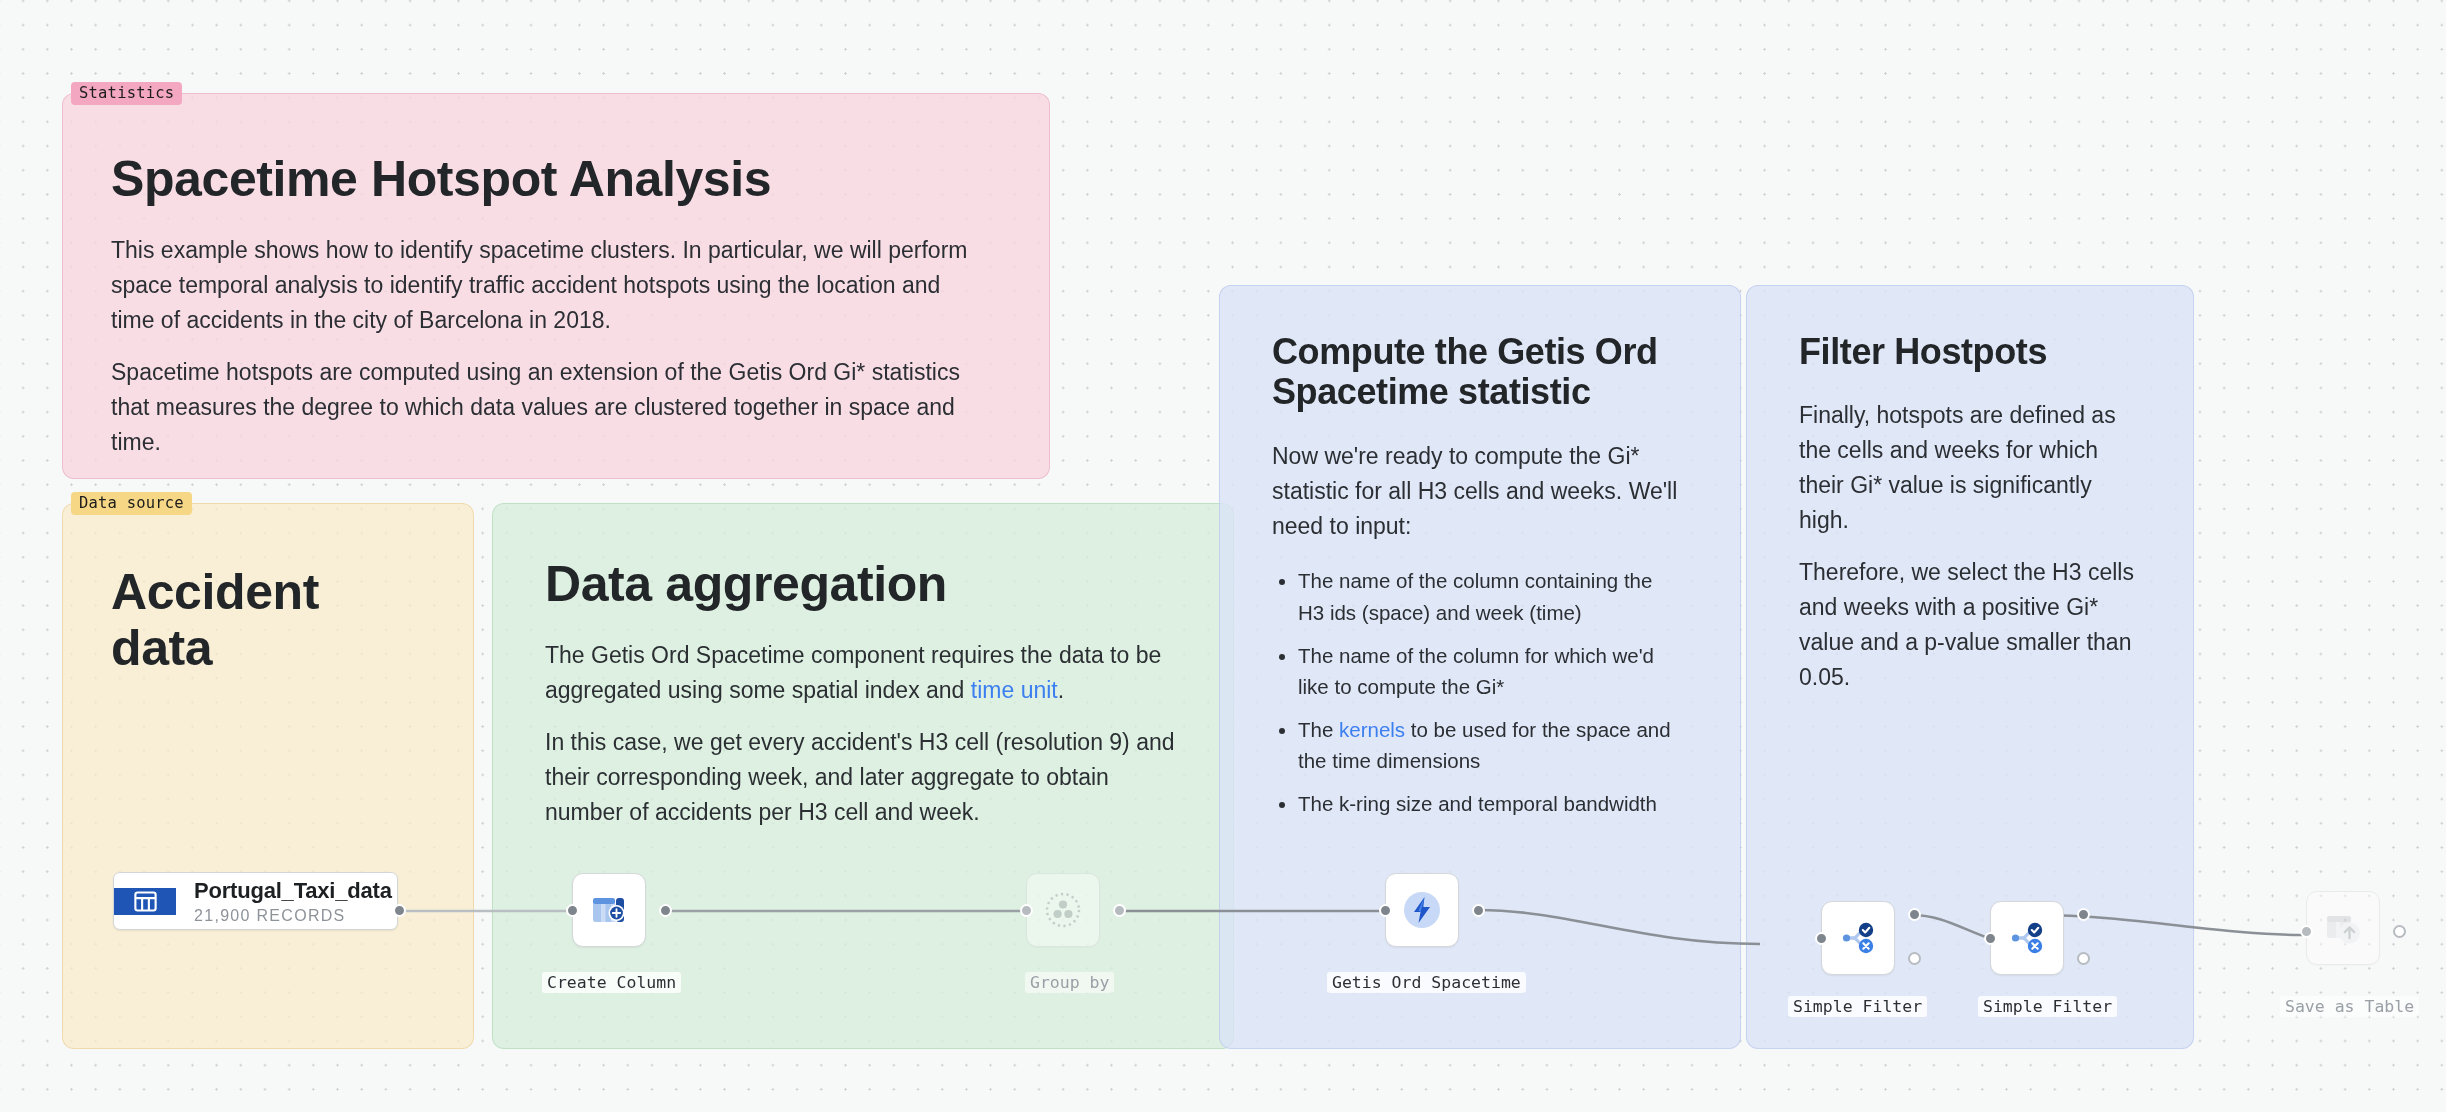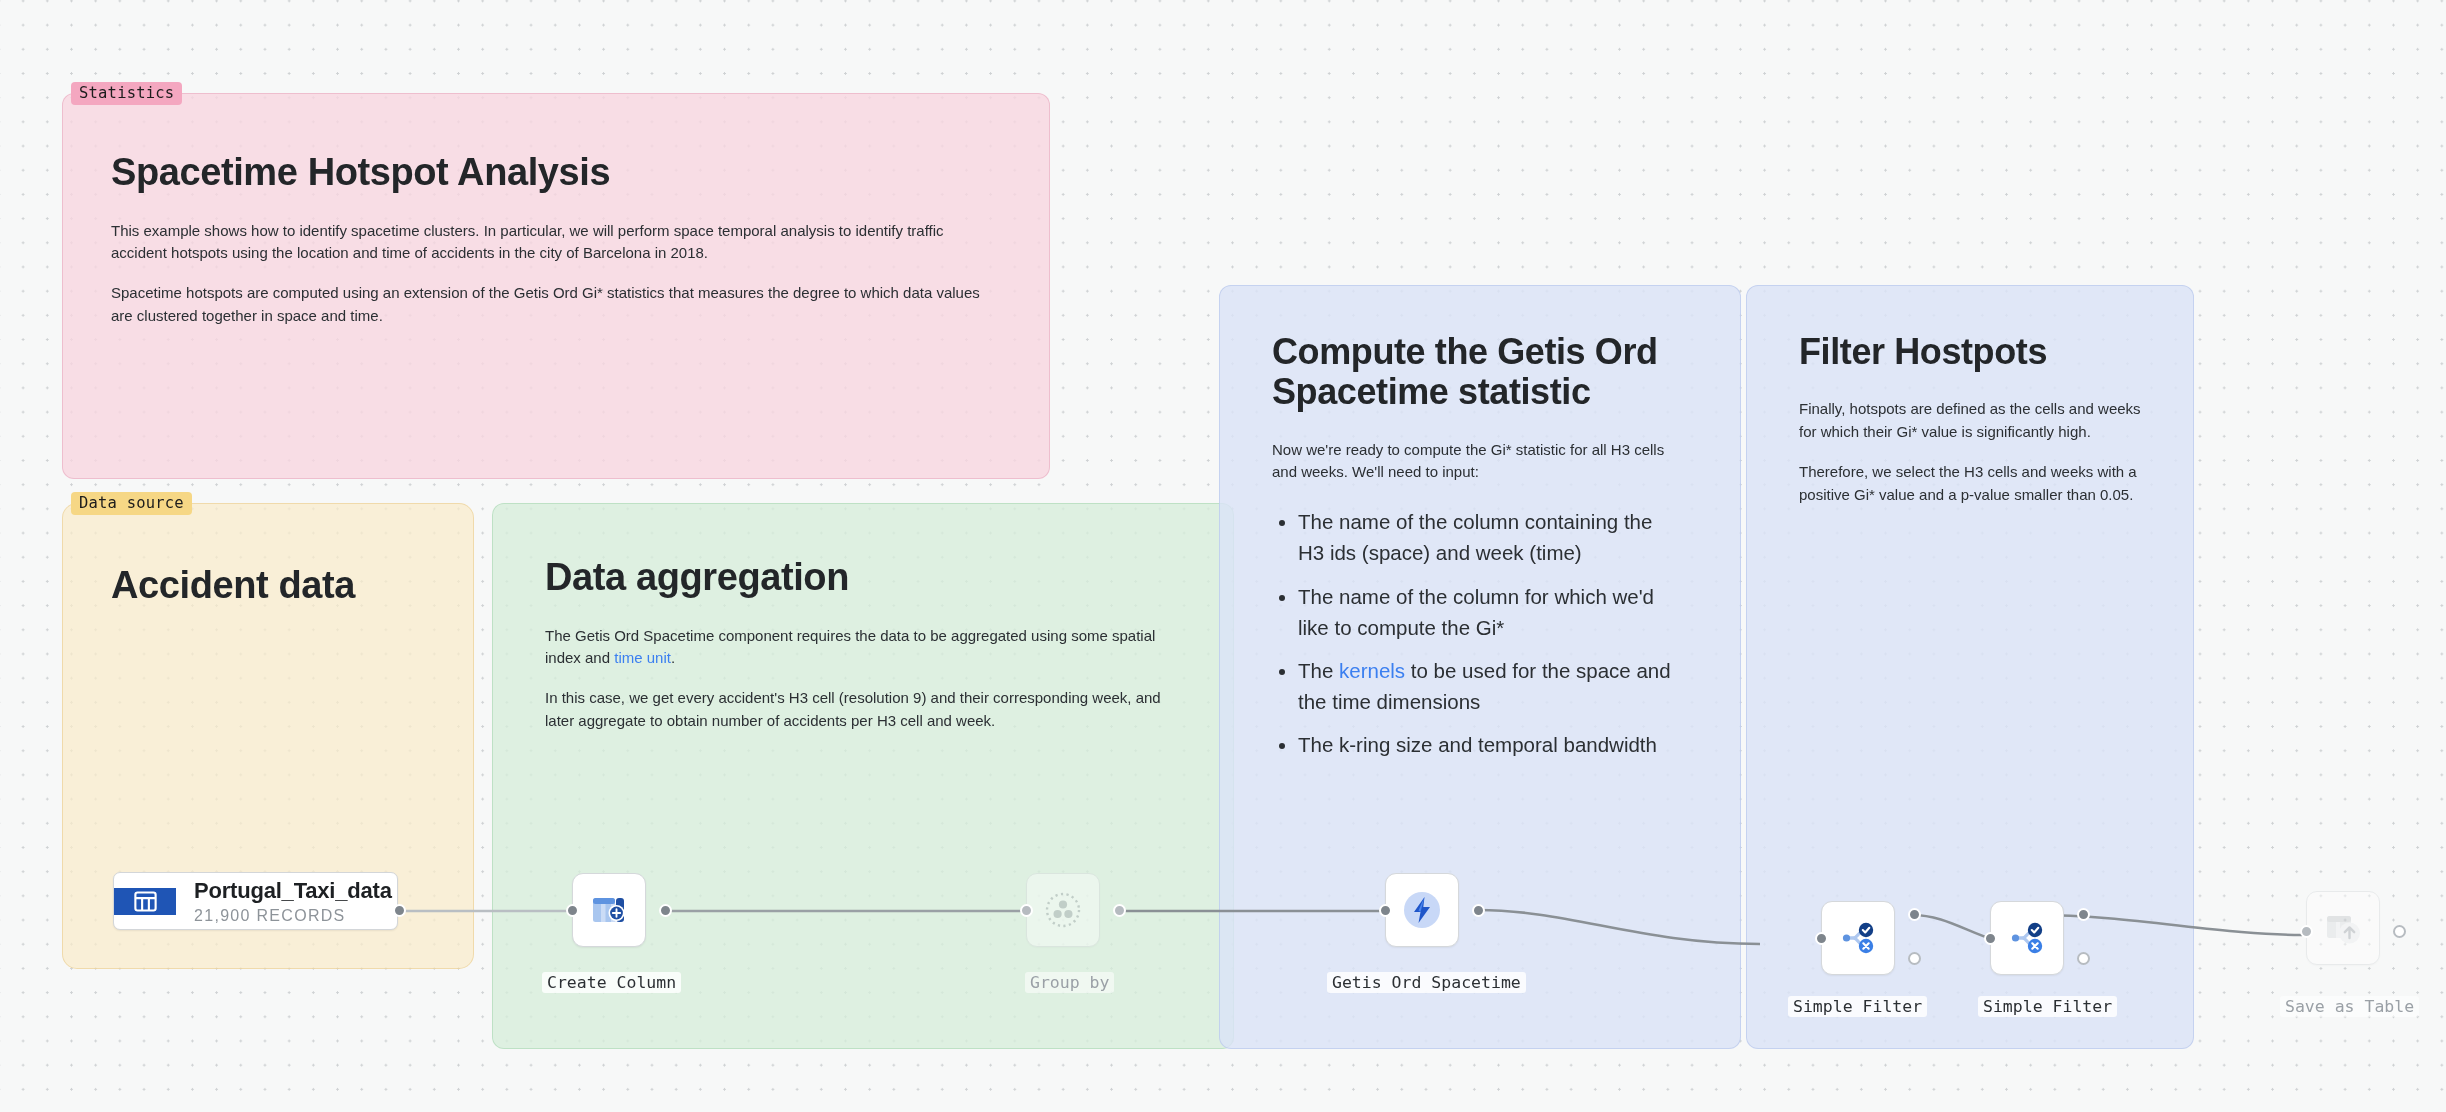--- a/index.html
+++ b/index.html
@@ -38,30 +38,30 @@
     border-radius: 4px;
     color: #1c1c1c;
     white-space: nowrap;
   }
   .badge.pink  { background: #f4a7c0; }
   .badge.amber { background: #f6d785; }
 
   .panel-inner { padding: 0; }
 
   h1.ptitle {
-    font-size: 38px;
+    font-size: 50px;
     font-weight: 700;
     color: #232629;
     letter-spacing: -0.4px;
     line-height: 1.12;
   }
   h1.ptitle.small { font-size: 36px; }
 
   p.ptext {
-    font-size: 15px;
+    font-size: 23px;
     line-height: 1.52;
     color: #2b2f33;
   }
   p.ptext + p.ptext { margin-top: 17px; }
 
   ul.plist {
     margin-top: 22px;
     padding-left: 26px;
   }
   ul.plist li {
@@ -136,21 +136,21 @@
 
   <div class="panel pink" style="left:62px; top:93px; width:988px; height:386px;">
     <div class="badge pink">Statistics</div>
     <div class="panel-inner" style="padding:57px 62px 0 48px;">
       <h1 class="ptitle">Spacetime Hotspot Analysis</h1>
       <p class="ptext" style="margin-top:26px;">This example shows how to identify spacetime clusters. In particular, we will perform space temporal analysis to identify traffic accident hotspots using the location and time of accidents in the city of Barcelona in 2018.</p>
       <p class="ptext">Spacetime hotspots are computed using an extension of the Getis Ord Gi* statistics that measures the degree to which data values are clustered together in space and time.</p>
     </div>
   </div>
 
-  <div class="panel amber" style="left:62px; top:503px; width:412px; height:466px;border-radius:15px;">
+  <div class="panel amber" style="left:62px; top:503px; width:412px; height:546px;">
     <div class="badge amber">Data source</div>
     <div class="panel-inner" style="padding:60px 46px 0 48px;">
       <h1 class="ptitle">Accident data</h1>
     </div>
   </div>
 
   <div class="panel green" style="left:492px; top:503px; width:742px; height:546px;">
     <div class="panel-inner" style="padding:52px 52px 0 52px;">
       <h1 class="ptitle">Data aggregation</h1>
       <p class="ptext" style="margin-top:26px;">

